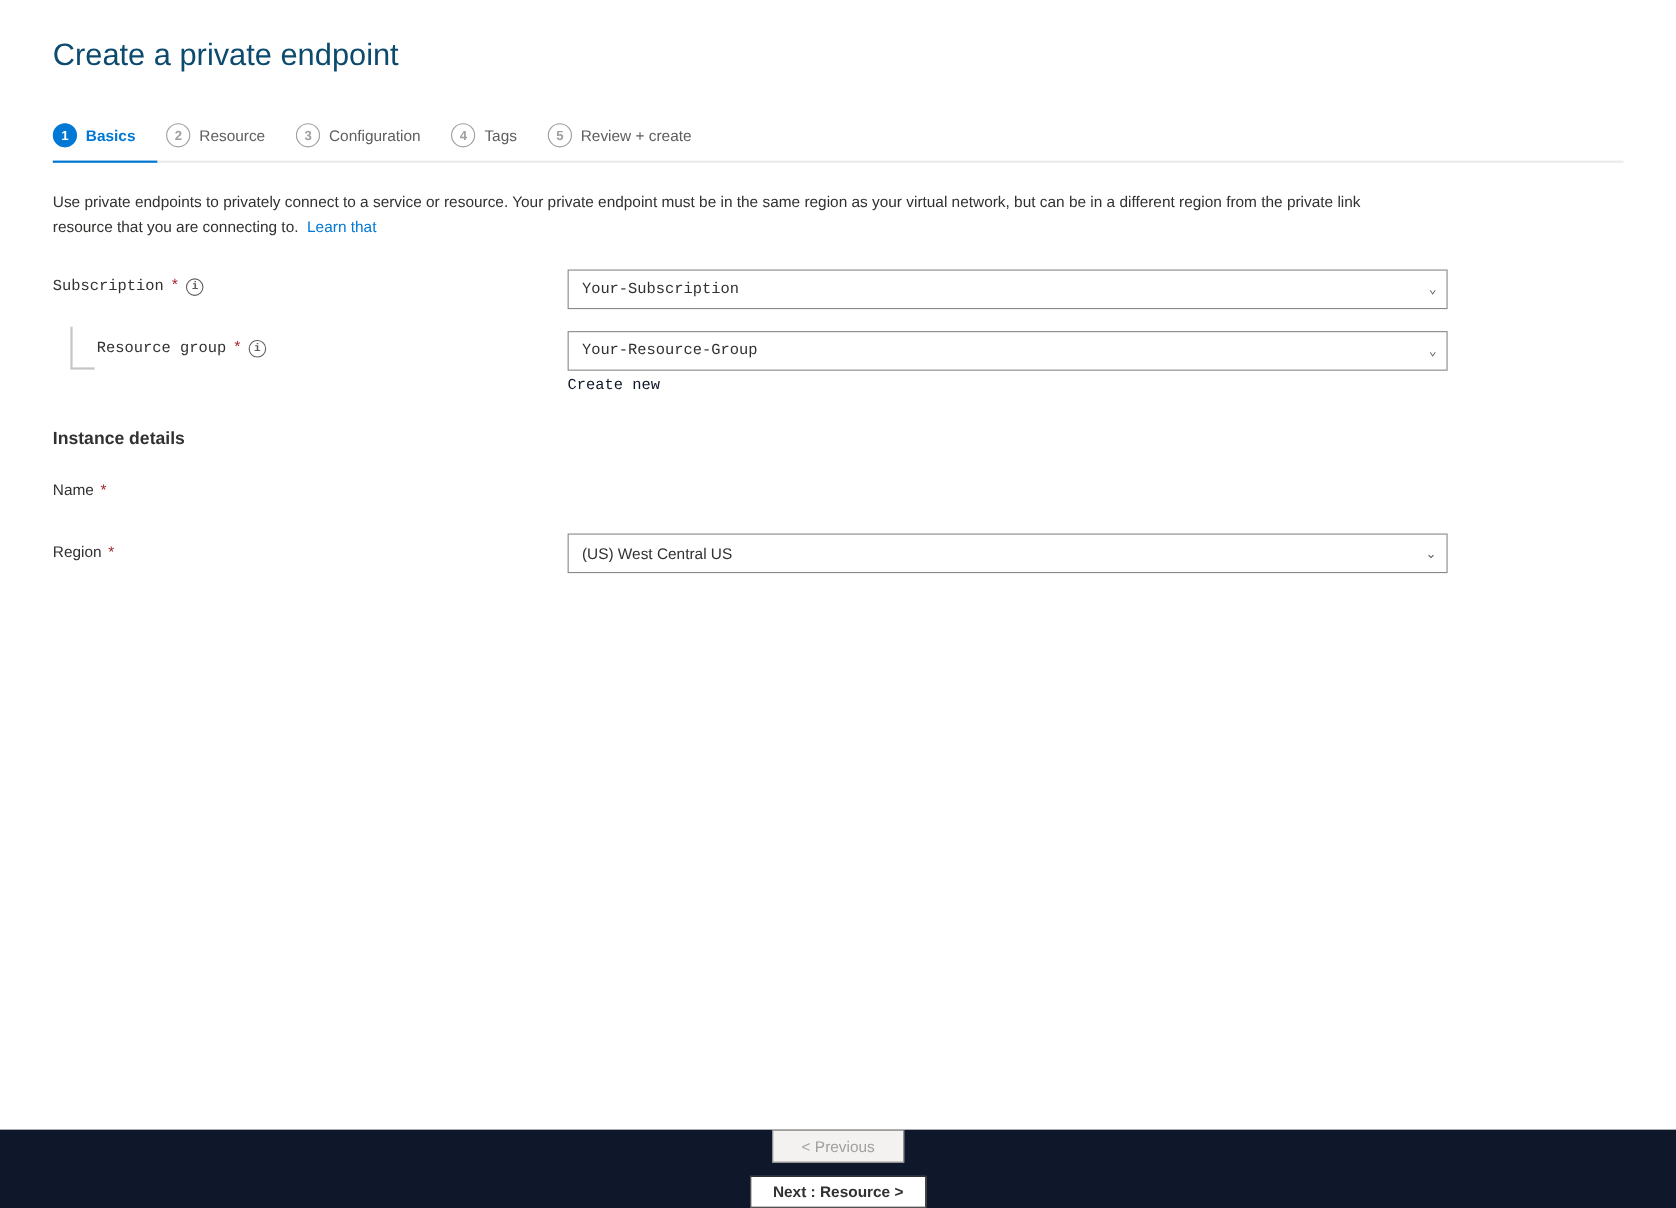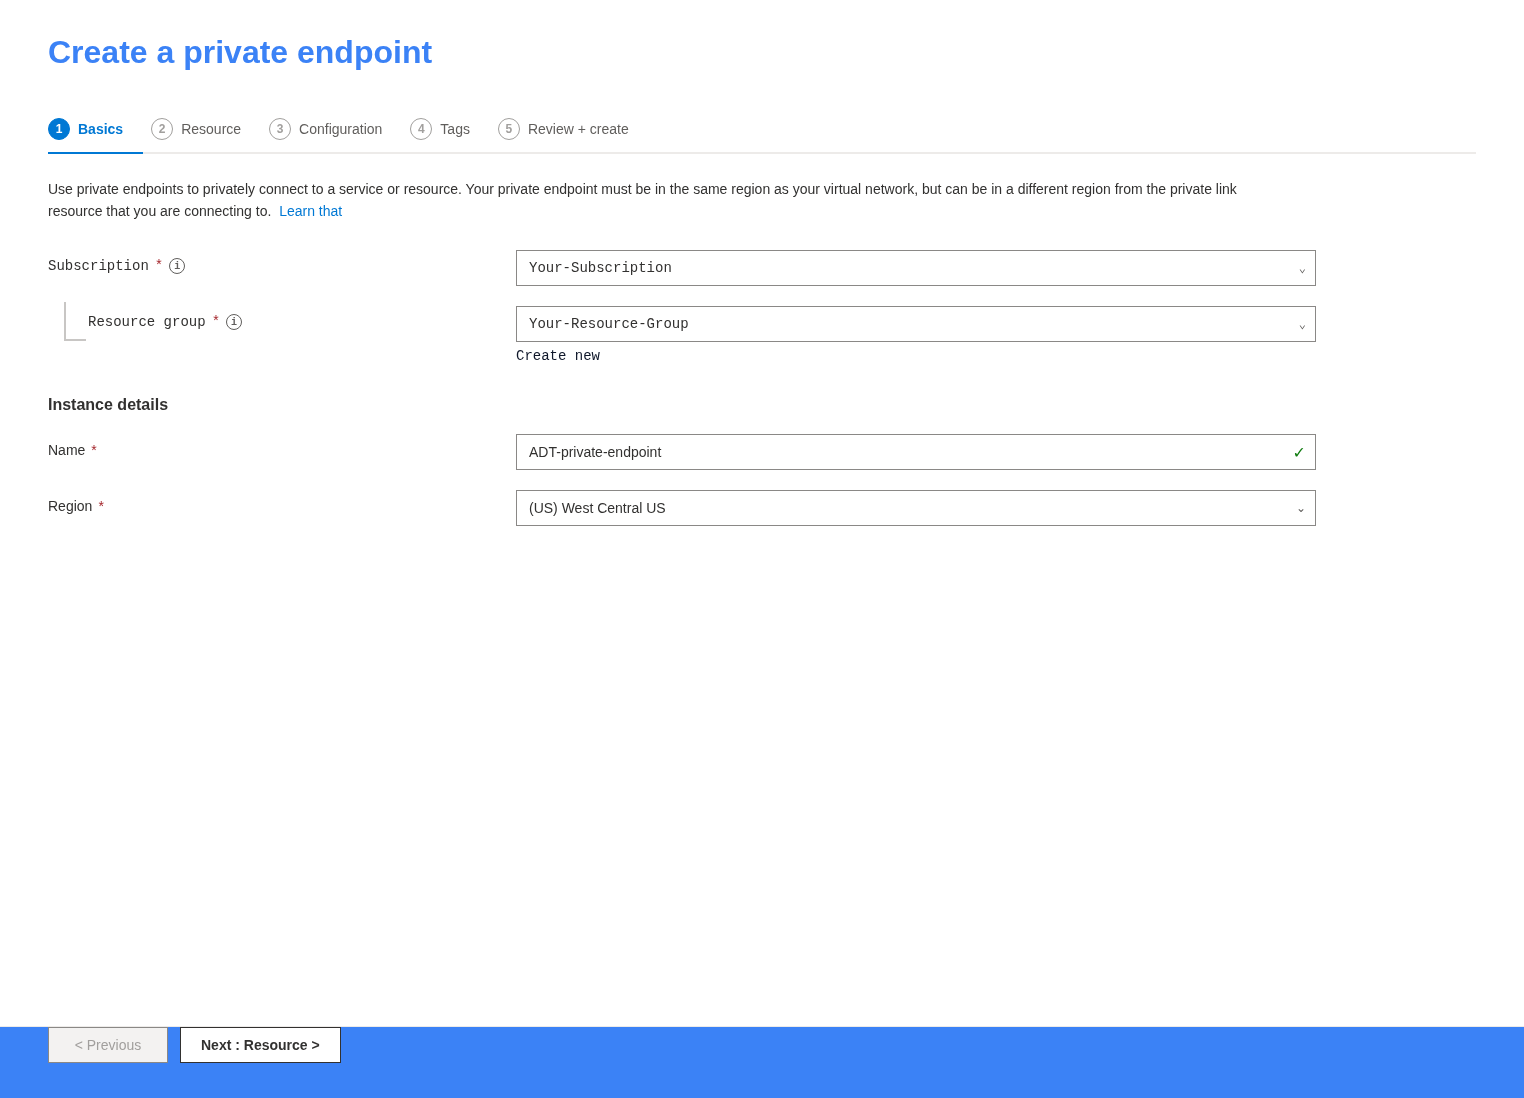--- a/index.html
+++ b/index.html
@@ -16,23 +16,23 @@
       min-height: 1098px;
       width: 1524px;
     }
 
     .page-container {
       padding: 32px 48px 0 48px;
       max-width: 1524px;
     }
 
     .page-title {
-      font-size: 32px;
-      font-weight: 700;
-      color: #3b82f6;
+      font-size: 28px;
+      font-weight: 400;
+      color: #0c4a6e;
       margin-bottom: 32px;
       line-height: 1.3;
     }
 
     
     .tabs-container {
       display: flex;
       align-items: center;
       border-bottom: 2px solid #edebe9;
       margin-bottom: 24px;
@@ -278,26 +278,28 @@
       background: #c8c6c4;
     }
 
     
     .bottom-bar {
       position: fixed;
       bottom: 0;
       left: 0;
       right: 0;
       height: 72px;
-      background: #3b82f6;
+      background: #0f172a;
       border-top: 1px solid #edebe9;
       display: flex;
+      align-items: center;
       padding: 0 48px;
       gap: 12px;
       z-index: 100;
+      flex-direction: column;
     }
 
     .btn-secondary {
       height: 36px;
       padding: 0 20px;
       border: 1px solid #8a8886;
       background: #f3f2f1;
       color: #323130;
       font-size: 14px;
       font-family: inherit;
@@ -419,26 +421,20 @@
     </div>
 
     <div class="form-section">
       <div class="section-title">Instance details</div>
 
       <div class="form-row">
         <div class="form-label-container">
           <span class="form-label">Name</span>
           <span class="required-star">*</span>
         </div>
-        <div class="form-control-container">
-          <div class="text-input-wrapper">
-            <input type="text" class="text-input" value="ADT-private-endpoint" style="">
-            <span class="input-valid-icon">✓</span>
-          </div>
-        </div>
       </div>
 
       <div class="form-row">
         <div class="form-label-container">
           <span class="form-label">Region</span>
           <span class="required-star">*</span>
         </div>
         <div class="form-control-container">
           <div class="dropdown-wrapper">
             <select class="select-dropdown">

